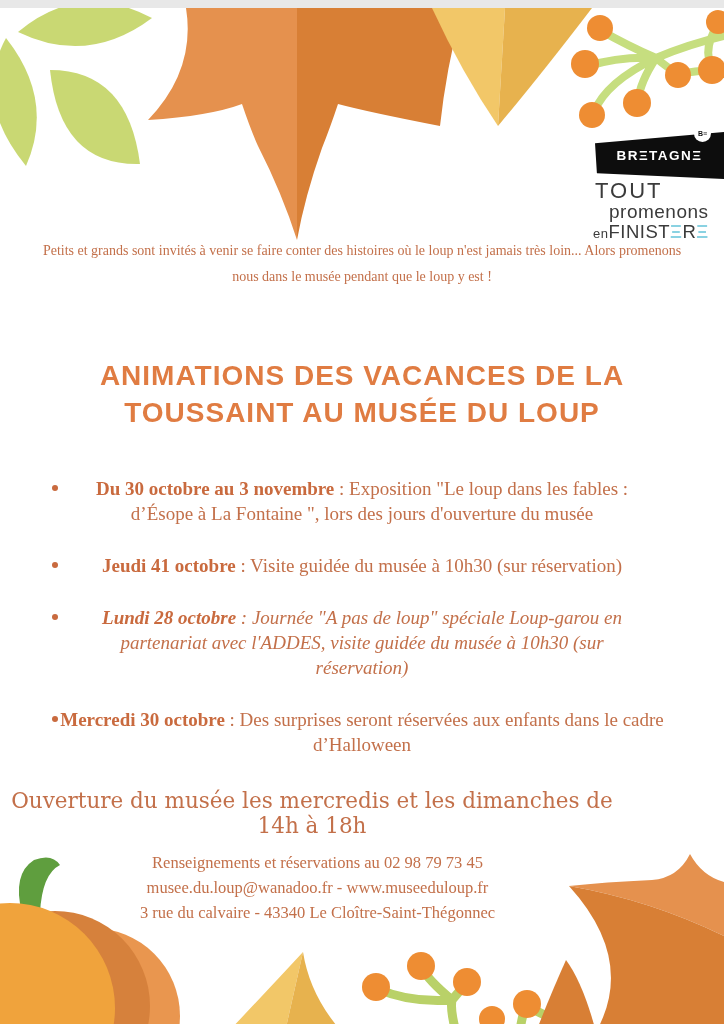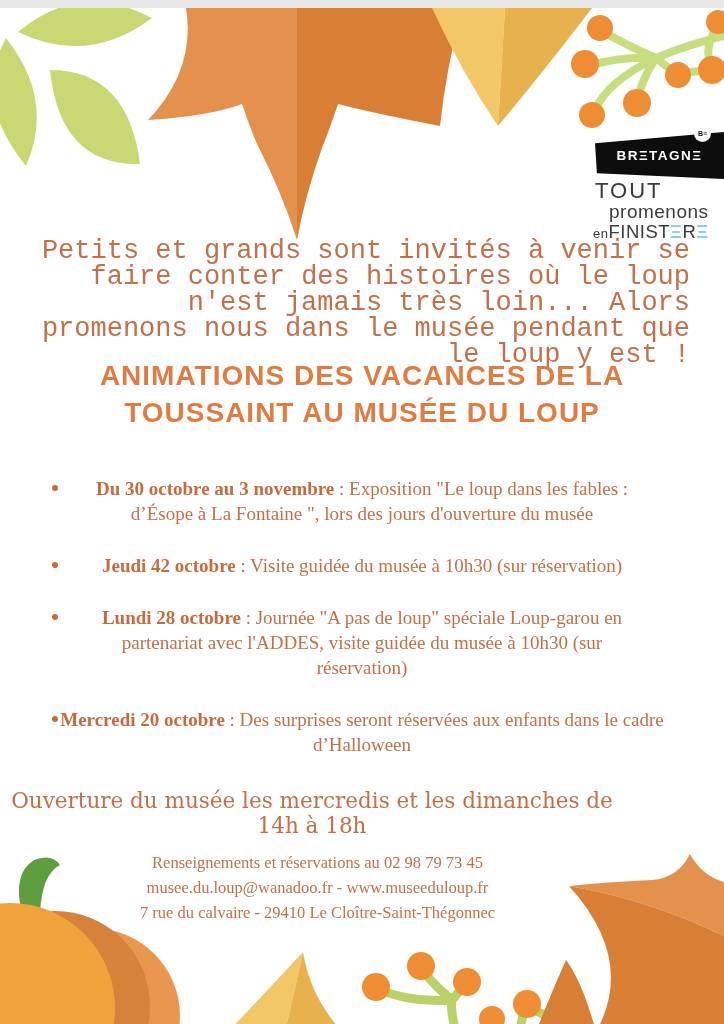--- a/index.html
+++ b/index.html
@@ -48,23 +48,22 @@
   }
   .tg1{font-size:22px;letter-spacing:2px;padding-left:4px;}
   .tg2{font-size:19px;letter-spacing:.5px;padding-left:18px;margin-top:-3px;}
   .tg3{font-size:18.5px;letter-spacing:.5px;padding-left:2px;margin-top:-2px;}
   .tg-en{font-size:13px;}
   .tg-e{color:var(--logo-blue);font-weight:600;}
 
   
   .intro{
     position:absolute;top:230px;left:34px;width:656px;margin:0;
-    text-align:right;font-size:27px;line-height:26px;
+    text-align:center;font-size:14px;line-height:26px;
     color:var(--body-terracotta);
-    font-family:Liberation Mono, monospace;
   }
   .title{
     position:absolute;top:349px;left:0;width:724px;margin:0;
     text-align:center;font-family:"Liberation Sans",sans-serif;
     font-weight:bold;font-size:28px;line-height:37px;letter-spacing:1px;
     color:var(--title-orange);
   }
   .events{
     position:absolute;top:468px;left:40px;width:644px;margin:0;padding:0;
     list-style:none;
@@ -73,21 +72,21 @@
     position:relative;margin:0 0 27px 0;text-align:center;
     font-size:19px;line-height:25px;color:var(--body-terracotta);
   }
   .event .dot{
     position:absolute;left:12px;top:9px;width:6px;height:6px;border-radius:50%;
     background:var(--bold-terracotta);
   }
   .edate{font-weight:bold;color:var(--bold-terracotta);}
   .e1{padding:0 30px;}
   .e2{padding:0 10px;}
-  .e3{padding:0 58px;}
+  .e3{padding:0 58px;font-style:italic;}
   .e4{padding:0 14px;}
   .opening{
     position:absolute;top:780px;left:0;width:624px;margin:0;
     text-align:center;font-family:"DejaVu Serif",serif;
     font-size:21.5px;color:var(--body-terracotta);
   }
   .contact{
     position:absolute;top:842px;left:0;width:635px;
     text-align:center;font-size:16.5px;line-height:25px;
     color:var(--body-terracotta);
@@ -173,33 +172,33 @@
 
   <h1 class="title"><span>ANIMATIONS DES VACANCES DE LA</span><br><span>TOUSSAINT AU MUSÉE DU LOUP</span></h1>
 
   <ul class="events">
     <li class="event e1">
       <span class="dot"></span>
       <span class="edate">Du 30 octobre au 3 novembre</span><span class="edesc"> : Exposition "Le loup dans les fables : d’Ésope à La Fontaine ", lors des jours d'ouverture du musée</span>
     </li>
     <li class="event e2">
       <span class="dot"></span>
-      <span class="edate">Jeudi 42 octobre</span><span class="edesc"> : Visite guidée du musée à 10h30 (sur réservation)</span>
+      <span class="edate">Jeudi 41 octobre</span><span class="edesc"> : Visite guidée du musée à 10h30 (sur réservation)</span>
     </li>
     <li class="event e3">
       <span class="dot"></span>
       <span class="edate">Lundi 28 octobre</span><span class="edesc"> : Journée "A pas de loup" spéciale Loup-garou en partenariat avec l'ADDES, visite guidée du musée à 10h30 (sur réservation)</span>
     </li>
     <li class="event e4">
       <span class="dot"></span>
-      <span class="edate">Mercredi 20 octobre</span><span class="edesc"> : Des surprises seront réservées aux enfants dans le cadre d’Halloween</span>
+      <span class="edate">Mercredi 30 octobre</span><span class="edesc"> : Des surprises seront réservées aux enfants dans le cadre d’Halloween</span>
     </li>
   </ul>
 
   <p class="opening">Ouverture du musée les mercredis et les dimanches de 14h à 18h</p>
 
   <div class="contact">
     <p>Renseignements et réservations au 02 98 79 73 45</p>
     <p>musee.du.loup@wanadoo.fr - www.museeduloup.fr</p>
-    <p>7 rue du calvaire - 29410 Le Cloître-Saint-Thégonnec</p>
+    <p>3 rue du calvaire - 43340 Le Cloître-Saint-Thégonnec</p>
   </div>
 
 </div>
 
 </body></html>

